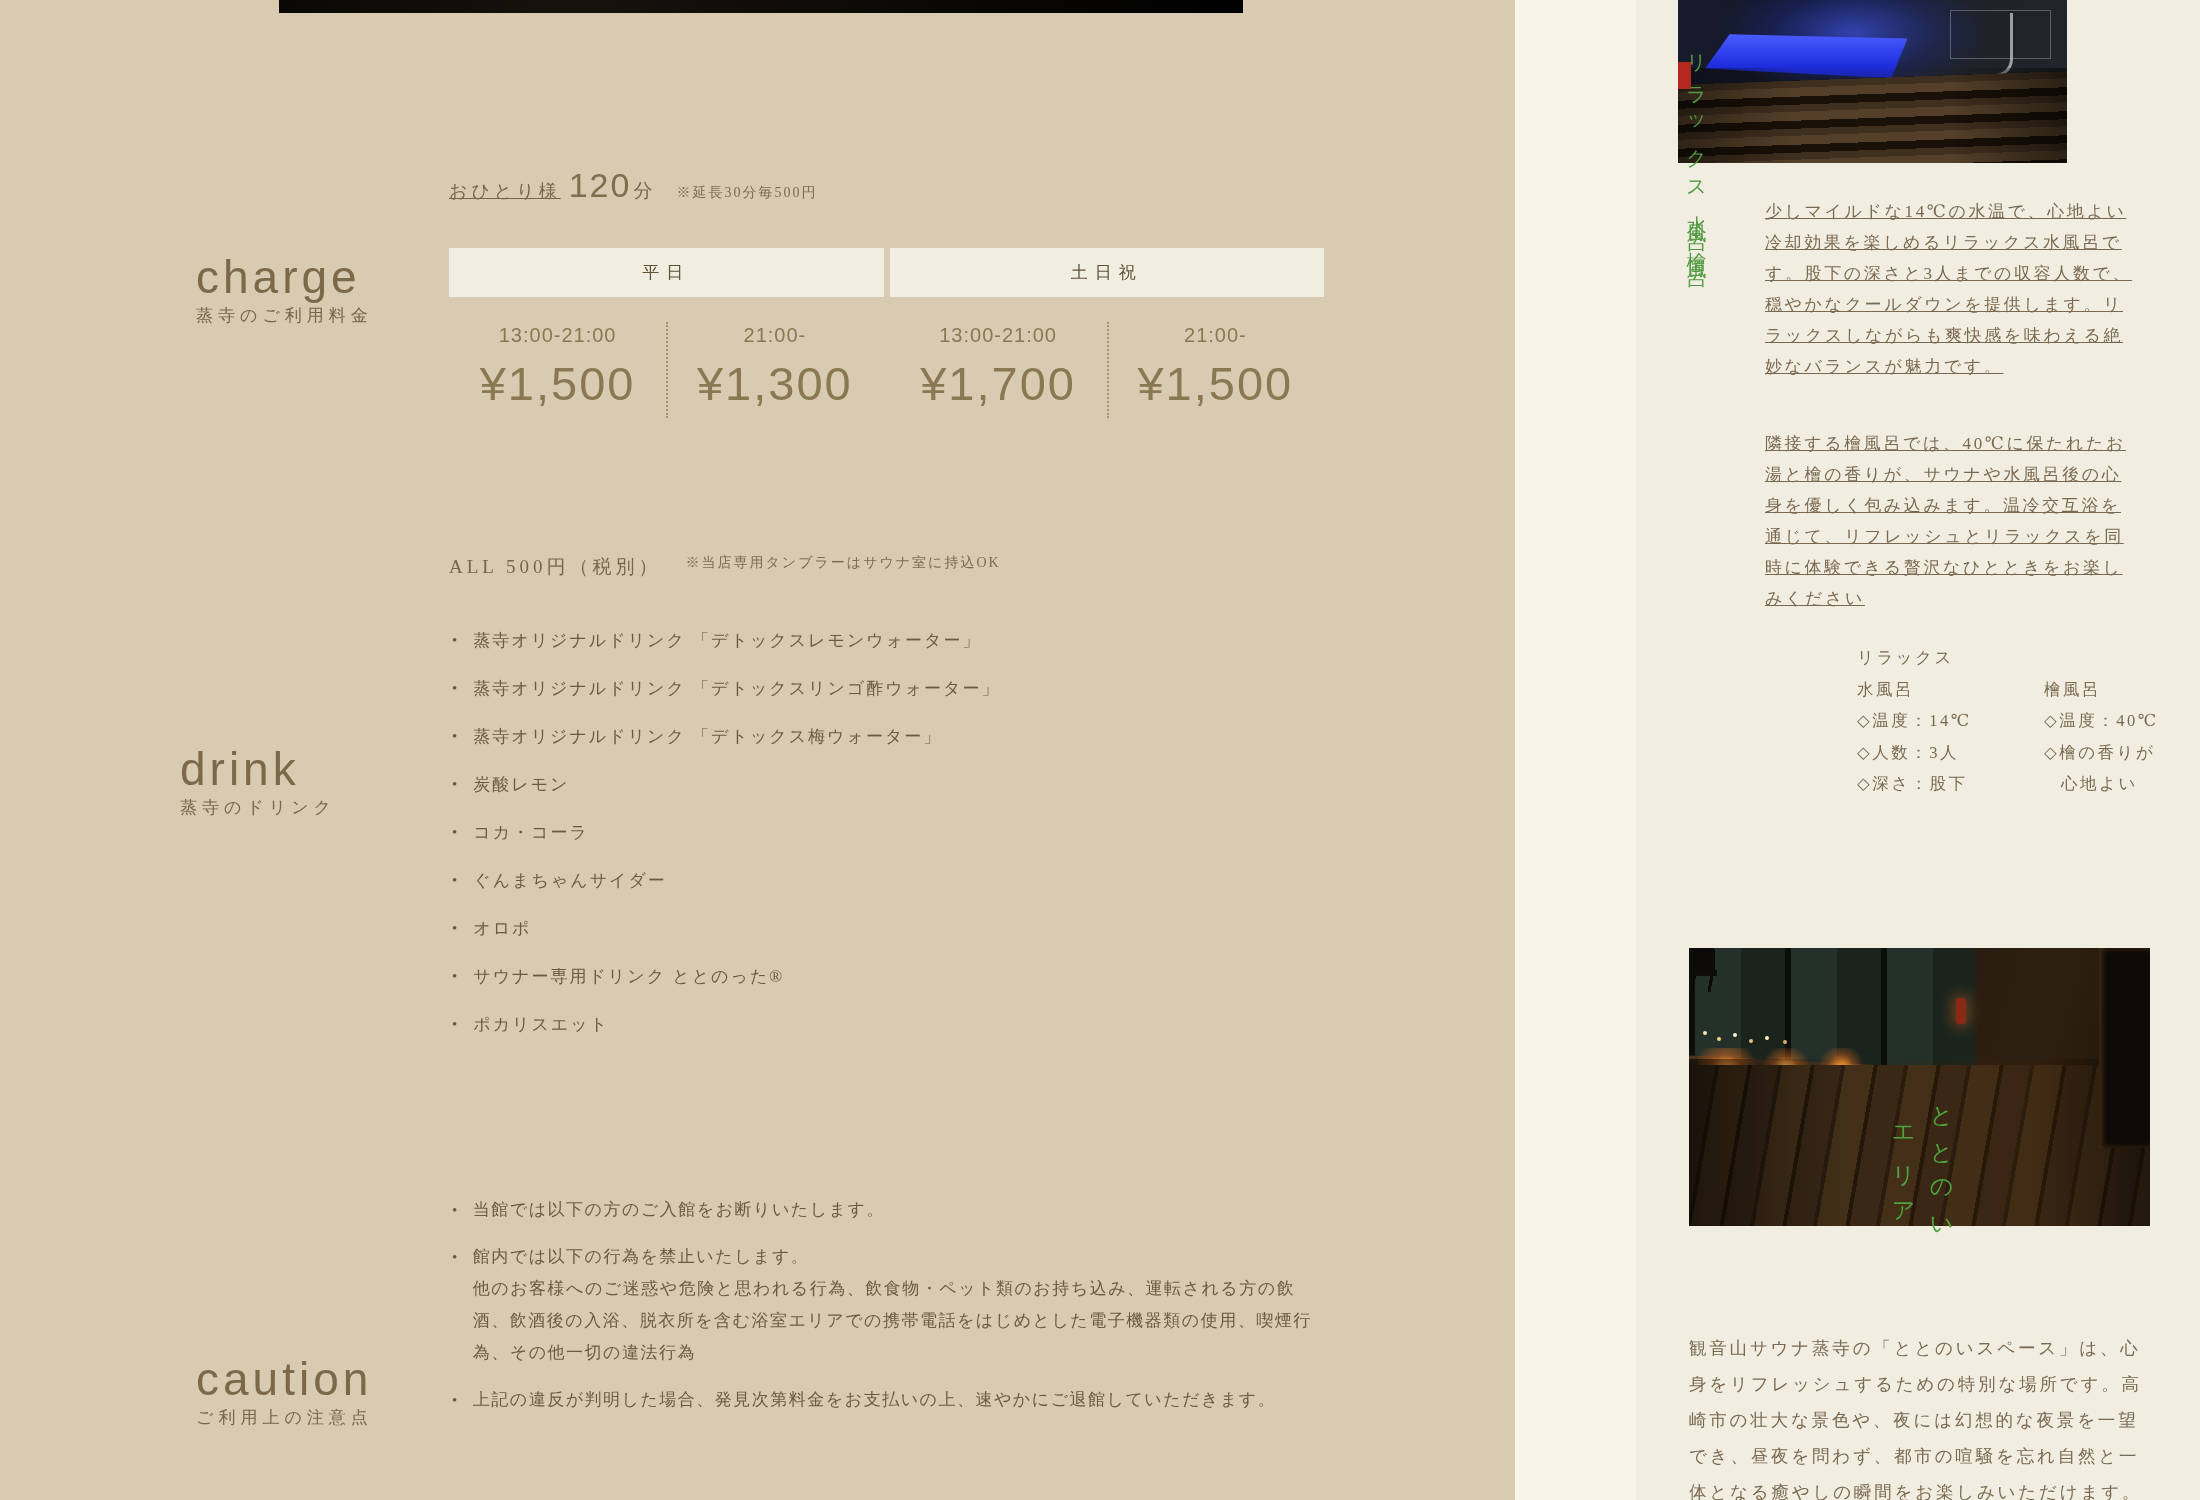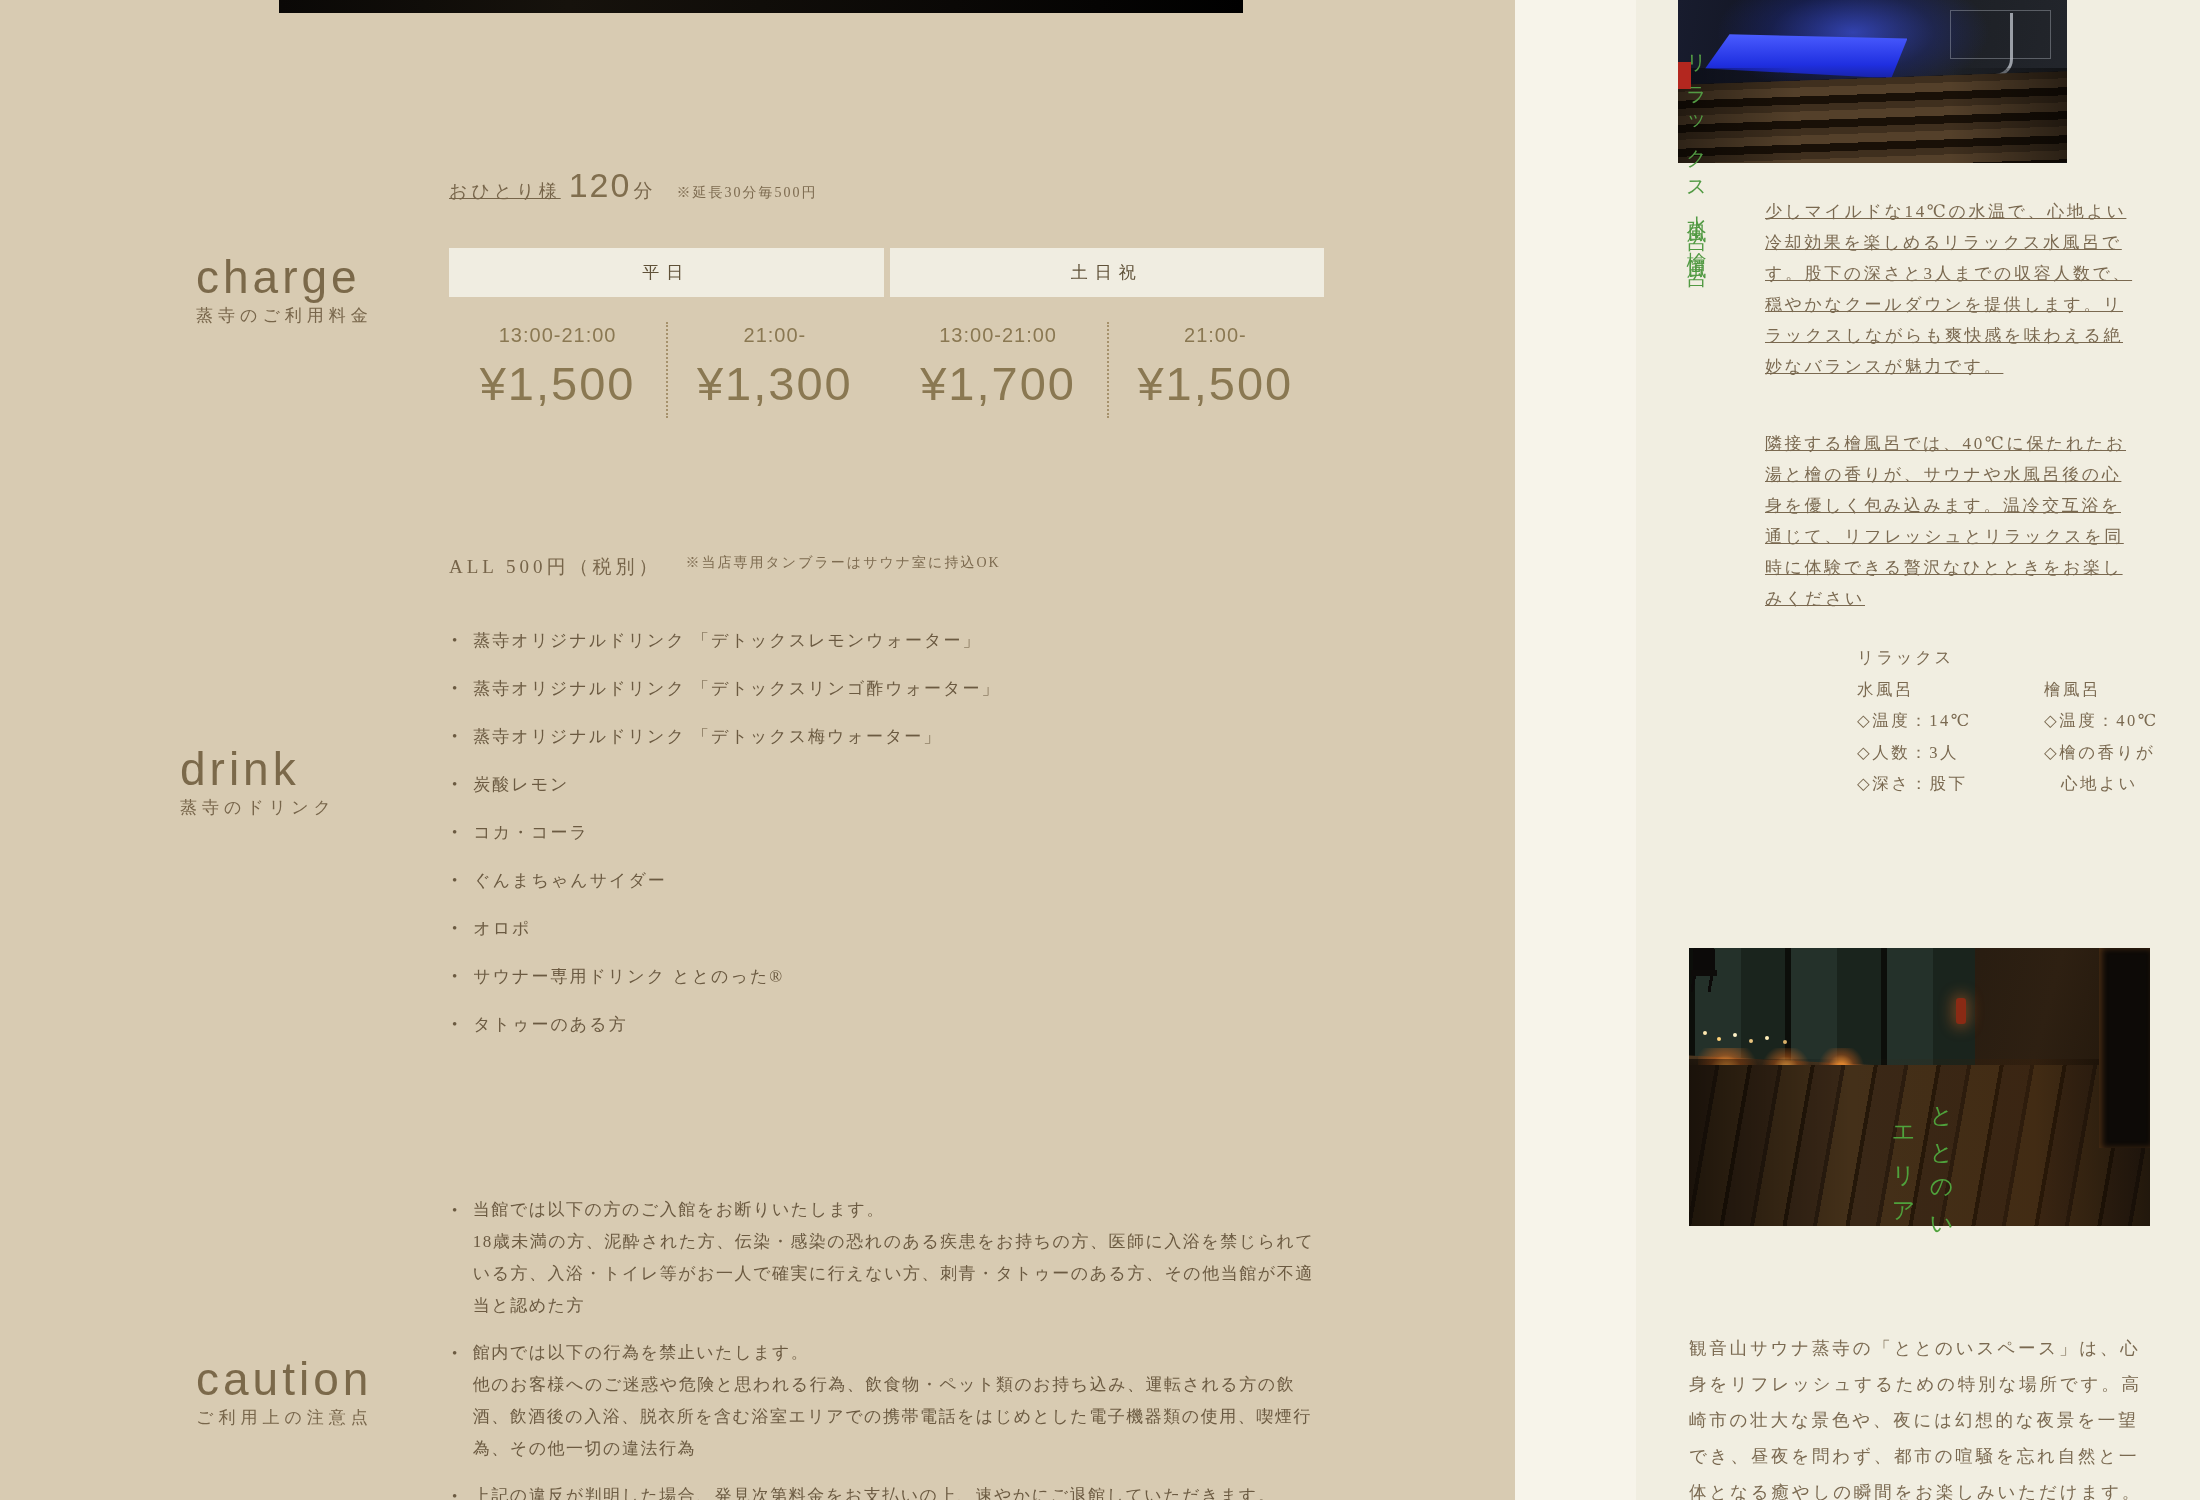--- a/index.html
+++ b/index.html
@@ -206,35 +206,34 @@
     <li>
         <span class="bullet">•</span>
         <span>オロポ</span>
       </li>
     <li>
         <span class="bullet">•</span>
         <span>サウナー専用ドリンク ととのった®</span>
       </li>
     <li>
         <span class="bullet">•</span>
-        <span>タトゥーのある方</span>
+        <span>ポカリスエット</span>
       </li>
   </ul>
 
   <div class="sec-head" id="caution-head">
     <div class="en">caution</div>
     <div class="jp">ご利用上の注意点</div>
   </div>
 
   <ul class="caution-list">
     <li>
       <span class="bullet">•</span>
       <span class="caution-text">
         <span class="title">当館では以下の方のご入館をお断りいたします。</span>
-        <span class="body">18歳未満の方、泥酔された方、伝染・感染の恐れのある疾患をお持ちの方、医師に入浴を禁じられている方、入浴・トイレ等がお一人で確実に行えない方、刺青・タトゥーのある方、その他当館が不適当と認めた方</span>
       </span>
     </li>
     <li>
       <span class="bullet">•</span>
       <span class="caution-text">
         <span class="title">館内では以下の行為を禁止いたします。</span>
         <span class="body">他のお客様へのご迷惑や危険と思われる行為、飲食物・ペット類のお持ち込み、運転される方の飲酒、飲酒後の入浴、脱衣所を含む浴室エリアでの携帯電話をはじめとした電子機器類の使用、喫煙行為、その他一切の違法行為</span>
       </span>
     </li>
     <li>

